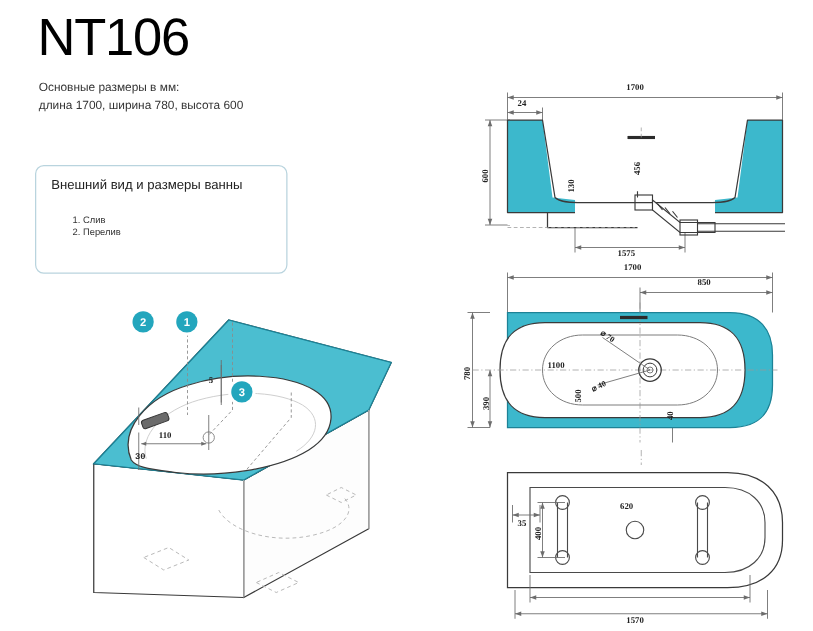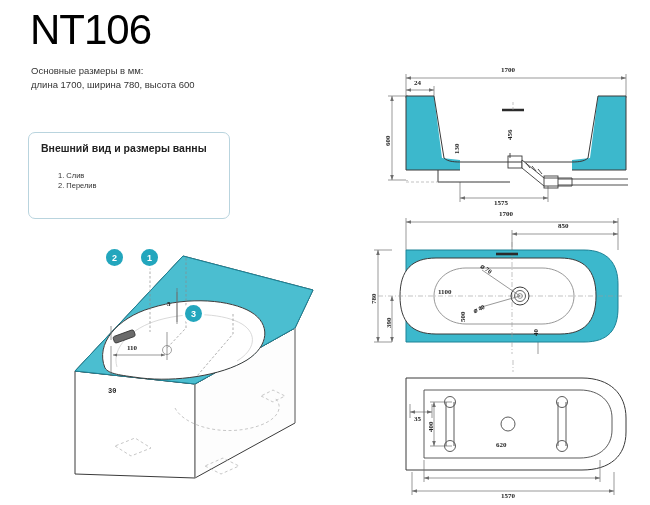--- a/index.html
+++ b/index.html
@@ -30,21 +30,21 @@
     position:absolute;left:28px;top:132px;
     width:202px;
     border:1px solid #b9d4de;
     border-radius:7px;
     background:#fff;
     padding:9px 12px 10px 12px;
     box-sizing:border-box;
   }
   .infobox h2{
     margin:0 0 4px 0;
-    font-size:10.5px;font-weight:700;color:#222;
+    font-size:10.5px;font-weight:400;color:#222;
   }
   .infobox ol{
     margin:17px;padding:0;list-style:none;
   }
   .infobox li{
     font-size:7.5px;line-height:10px;color:#333;
   }
 
   
   .dim{
@@ -146,21 +146,21 @@
         <path d="M58 127 l4 -1.6 v3.2 z"></path>
         <path d="M110 127 l-4 -1.6 v3.2 z"></path>
       </g>
     </svg>
 
     <div class="callout" style="left:86px;top:21px;">1</div>
     <div class="callout" style="left:51px;top:21px;">2</div>
     <div class="callout" style="left:130px;top:77px;">3</div>
 
     <div class="dim" style="left:72px;top:116px;">110</div>
-    <div class="dim" style="left:53px;top:159px;font-family:Liberation Mono, monospace;">30</div>
+    <div class="dim" style="left:53px;top:134px;font-family:Liberation Mono, monospace;">30</div>
     <div class="dim" style="left:112px;top:72px;">5</div>
   </div>
 
   <div class="frontview">
     <svg width="262" height="150" viewBox="0 0 262 150">
 
       <g stroke="#6d6d6d" stroke-width="0.7" fill="none">
         <path d="M24 20 L244 20"></path>
         <path d="M24 16 L24 40"></path>
         <path d="M244 16 L244 40"></path>
@@ -351,18 +351,18 @@
           <path d="M52 86 l-1.8 -5 h3.6 z"></path>
         <path d="M42 118 l5 -1.8 v3.6 z"></path>
           <path d="M218 118 l-5 -1.8 v3.6 z"></path>
         <path d="M30 131 l5 -1.8 v3.6 z"></path>
           <path d="M232 131 l-5 -1.8 v3.6 z"></path>
       </g>
     </svg>
 
     <div class="dim" style="left:32px;top:55px;">35</div>
     <div class="dim v" style="left:45px;top:72px;transform:rotate(-90deg);">400</div>
-    <div class="dim" style="left:114px;top:41px;margin-top:40px;">620</div>
+    <div class="dim" style="left:114px;top:41px;">620</div>
     <div class="dim" style="left:119px;top:119px;margin-top:38px;">1490</div>
     <div class="dim" style="left:119px;top:132px;">1570</div>
   </div>
 
 </div>
 
 </body></html>

